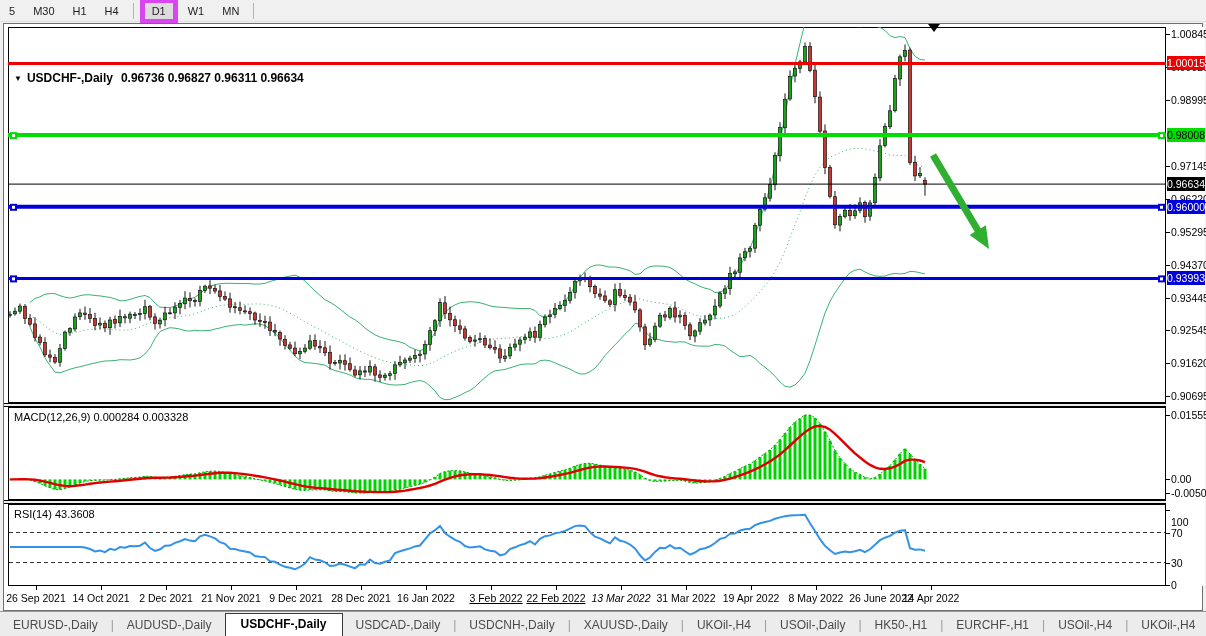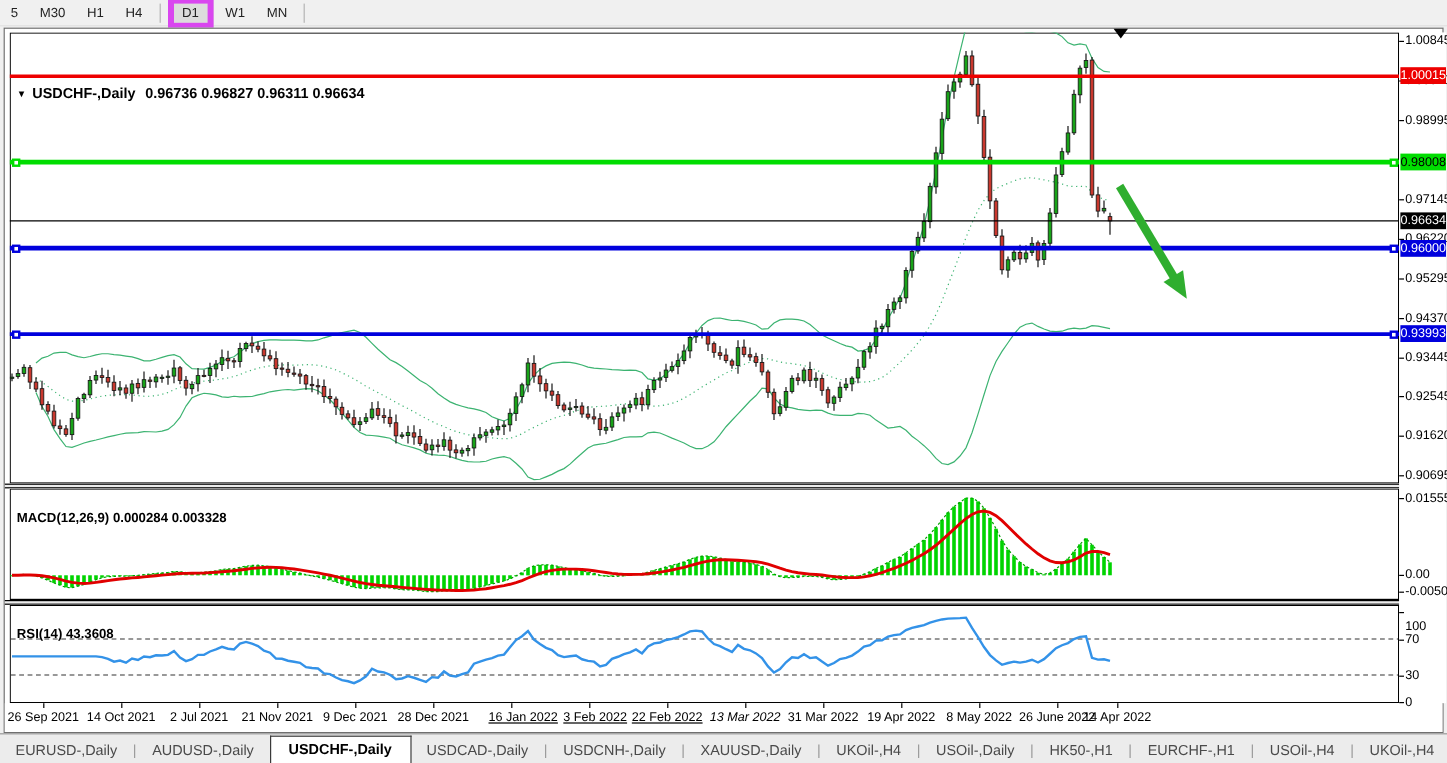--- a/index.html
+++ b/index.html
@@ -17,21 +17,21 @@
                border:1px solid #6f6f6f;}
   .pane-svg{position:absolute;background:#ffffff;}
   #main-svg{left:8px;top:27px;}
   #macd-svg{left:8px;top:407px;}
   #rsi-svg{left:8px;top:504px;}
   .splitter{position:absolute;left:4px;width:1162px;height:4px;background:#ececec;
             border-top:1px solid #000;border-bottom:1px solid #000;}
   .chart-title{position:absolute;left:14px;top:31px;font-size:12px;font-weight:bold;white-space:nowrap;margin-top:40px;}
   .chart-title .tri{font-size:8px;vertical-align:1px;margin-right:5px;}
   .chart-title .ohlc{margin-left:8px;}
-  .pane-label{position:absolute;font-size:11px;font-weight:bold;white-space:nowrap;margin-top:15px;}
+  .pane-label{position:absolute;font-size:11px;font-weight:normal;white-space:nowrap;}
   #macd-label{left:14px;top:411px;}
   #rsi-label{left:14px;top:508px;}
   .shift-marker{position:absolute;left:928px;top:24px;width:0;height:0;
                 border-left:6px solid transparent;border-right:6px solid transparent;border-top:8px solid #000;}
   
   .price-axis{position:absolute;left:1166px;top:27px;width:39px;height:559px;background:#fff;}
   .axis-label{position:absolute;left:1171px;font-size:10.5px;line-height:12px;white-space:nowrap;}
   .axis-tick{position:absolute;left:1166px;width:4px;height:1px;background:#000;}
   .badge{position:absolute;left:1167px;width:38px;height:14px;font-size:10.5px;line-height:14px;
          text-align:center;font-weight:normal;}
@@ -757,29 +757,29 @@
     <div class="axis-tick" style="top: 532.5px;"></div>
     <div class="axis-label" style="top: 556.5px;">30</div>
     <div class="axis-tick" style="top: 562.5px;"></div>
     <div class="axis-label" style="top: 579px;">0</div>
     <div class="axis-tick" style="top: 585px;"></div>
     <div class="date-tick" style="left: 36px;"></div>
     <div class="date-label" style="left: 36px;">26 Sep 2021</div>
     <div class="date-tick" style="left: 101px;"></div>
     <div class="date-label" style="left: 101px;">14 Oct 2021</div>
     <div class="date-tick" style="left: 166px;"></div>
-    <div class="date-label" style="left: 166px;">2 Jul 2021</div>
+    <div class="date-label" style="left: 166px;">2 Dec 2021</div>
     <div class="date-tick" style="left: 231px;"></div>
     <div class="date-label" style="left: 231px;">21 Nov 2021</div>
     <div class="date-tick" style="left: 296px;"></div>
     <div class="date-label" style="left: 296px; text-align: right;">9 Dec 2021</div>
     <div class="date-tick" style="left: 361px;"></div>
     <div class="date-label" style="left: 361px;">28 Dec 2021</div>
     <div class="date-tick" style="left: 426px;"></div>
-    <div class="date-label" style="left: 436px; text-decoration: underline;">16 Jan 2022</div>
+    <div class="date-label" style="left: 426px;">16 Jan 2022</div>
     <div class="date-tick" style="left: 491px;"></div>
     <div class="date-label" style="left: 496px; text-decoration: underline;">3 Feb 2022</div>
     <div class="date-tick" style="left: 556px;"></div>
     <div class="date-label" style="left: 556px; text-decoration: underline;">22 Feb 2022</div>
     <div class="date-tick" style="left: 621px;"></div>
     <div class="date-label" style="left: 621px; font-style: italic;">13 Mar 2022</div>
     <div class="date-tick" style="left: 686px;"></div>
     <div class="date-label" style="left: 686px;">31 Mar 2022</div>
     <div class="date-tick" style="left: 751px;"></div>
     <div class="date-label" style="left: 751px;">19 Apr 2022</div>

